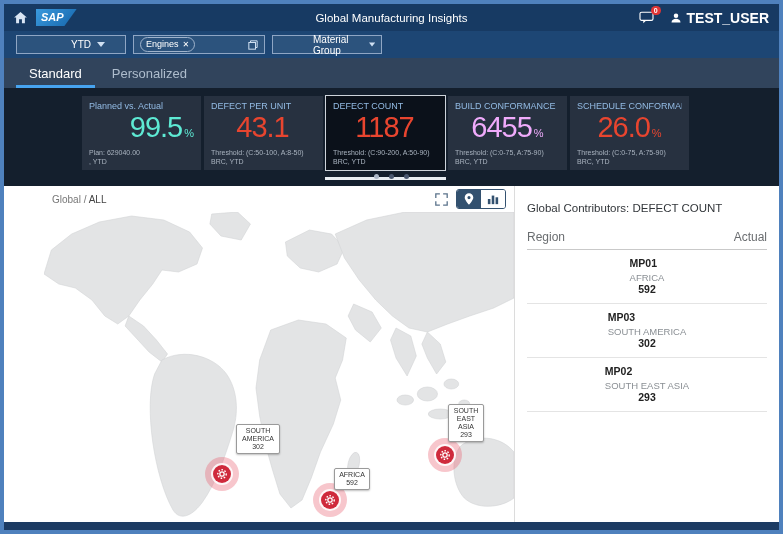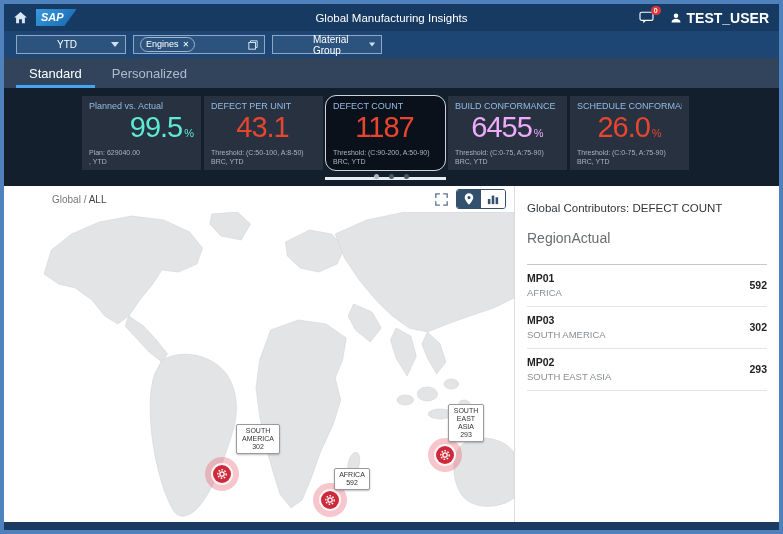--- a/index.html
+++ b/index.html
@@ -23,38 +23,38 @@
   .badge { position:absolute; top:-5px; right:-7px; background:#e03535; color:#fff;
            font-size:7px; line-height:9px; padding:0 3px; border-radius:6px; font-weight:bold; }
   .user { display:flex; align-items:center; gap:5px; color:#fff; font-size:14px; font-weight:bold; }
 
   
   .filter-bar { height:27px; background:#1d4674; display:flex; align-items:center;
                 gap:7px; padding:0 12px; flex:0 0 27px; }
   .f-ctrl { height:19px; border:1px solid #8fa6c4; background:rgba(255,255,255,0.07);
             color:#fff; font-size:10px; display:flex; align-items:center;
             padding:0 6px; gap:6px; }
-  .f-select { width:110px; justify-content:space-between;padding-left:40px; }
+  .f-select { width:110px; justify-content:center;padding-left:40px; }
   .f-token-field { width:132px; justify-content:space-between; }
   .chip { border:1px solid #9fb3cc; border-radius:8px; padding:0 5px; font-size:9px;
           line-height:13px; display:flex; align-items:center; gap:4px; color:#fff; }
   .chip-x { cursor:pointer; font-size:8px; }
 
   
   .tab-bar { height:30px; background:#31445c; display:flex; align-items:stretch;
              padding:0 12px; gap:4px; flex:0 0 30px; }
   .tab { padding:8px 13px 0; font-size:13px; color:#aebdcd; cursor:pointer; }
   .tab.active { color:#fff; border-bottom:3px solid #47a4f0; }
 
   
   .kpi-band { background:#141f2d; flex:0 0 98px; position:relative;
               display:flex; gap:3px; padding:8px 0 0 78px; }
   .tile { width:119px; height:74px; background:#273140; padding:5px 7px;
           position:relative; cursor:pointer; }
-  .tile.selected { background:#0b111a; outline:1px solid #cdd3da;border-radius:10px; }
+  .tile.selected { background:#0b111a; outline:1px solid #cdd3da; }
   .tile.selected::after { content:""; position:absolute; left:-1px; right:-1px;
           bottom:-10px; height:3px; background:#e8edf2; }
   .tile-title { font-size:9px; color:#93bbe4; white-space:nowrap; overflow:hidden; }
   .tile-value { text-align:center; margin-top:1px; font-size:29px; line-height:31px;
                 letter-spacing:-1px; color:#fff; white-space:nowrap; }
   .tile-value .unit { font-size:11px; letter-spacing:0; margin-left:2px; }
   .tile-foot { position:absolute; left:7px; right:4px; bottom:4px; font-size:7px;
                color:#a9b3bf; line-height:9px; white-space:nowrap; overflow:hidden; }
   .dots { position:absolute; bottom:3px; left:0; right:0; text-align:center; }
   .dot { display:inline-block; width:5px; height:5px; border-radius:50%;
@@ -90,24 +90,24 @@
                border-radius:2px; font-size:7px; line-height:8px; text-align:center;
                padding:2px 2px; color:#333; z-index:3;
                box-shadow:0 1px 2px rgba(0,0,0,0.25); }
   .lbl-sa  { left:192px; top:212px; width:44px; }
   .lbl-af  { left:290px; top:256px; width:36px; }
   .lbl-sea { left:404px; top:192px; width:36px; }
 
   
   .side-panel { width:264px; padding:10px 12px; background:#fff; }
   .panel-title { font-size:11.5px; color:#32363a; margin:6px 0 16px; }
-  .thead { display:flex; font-size:14px; color:#6a6d70;
-           padding-bottom:18px; border-bottom:1px solid #c9c9c9; }
+  .thead { display:flex; justify-content:space-between; font-size:12px; color:#6a6d70;
+           padding-bottom:5px; border-bottom:1px solid #c9c9c9; }
   .prow { display:flex; justify-content:space-between; align-items:center;
-          padding:7px 0 8px; border-bottom:1px solid #e4e4e4; cursor:pointer; }
+          padding:7px 0 8px; border-bottom:1px solid #e4e4e4; cursor:pointer;flex-direction:column; }
   .prow .code { font-size:10.5px; font-weight:bold; color:#222; }
   .prow .region { font-size:9.5px; color:#8a8f94; margin-top:3px; }
   .prow .actual { font-size:10.5px; font-weight:bold; color:#222; }
 
   .bottom-bar { flex:0 0 8px; background:#1c3b63; }
 </style>
 </head>
 <body>
 
 <div class="frame">

